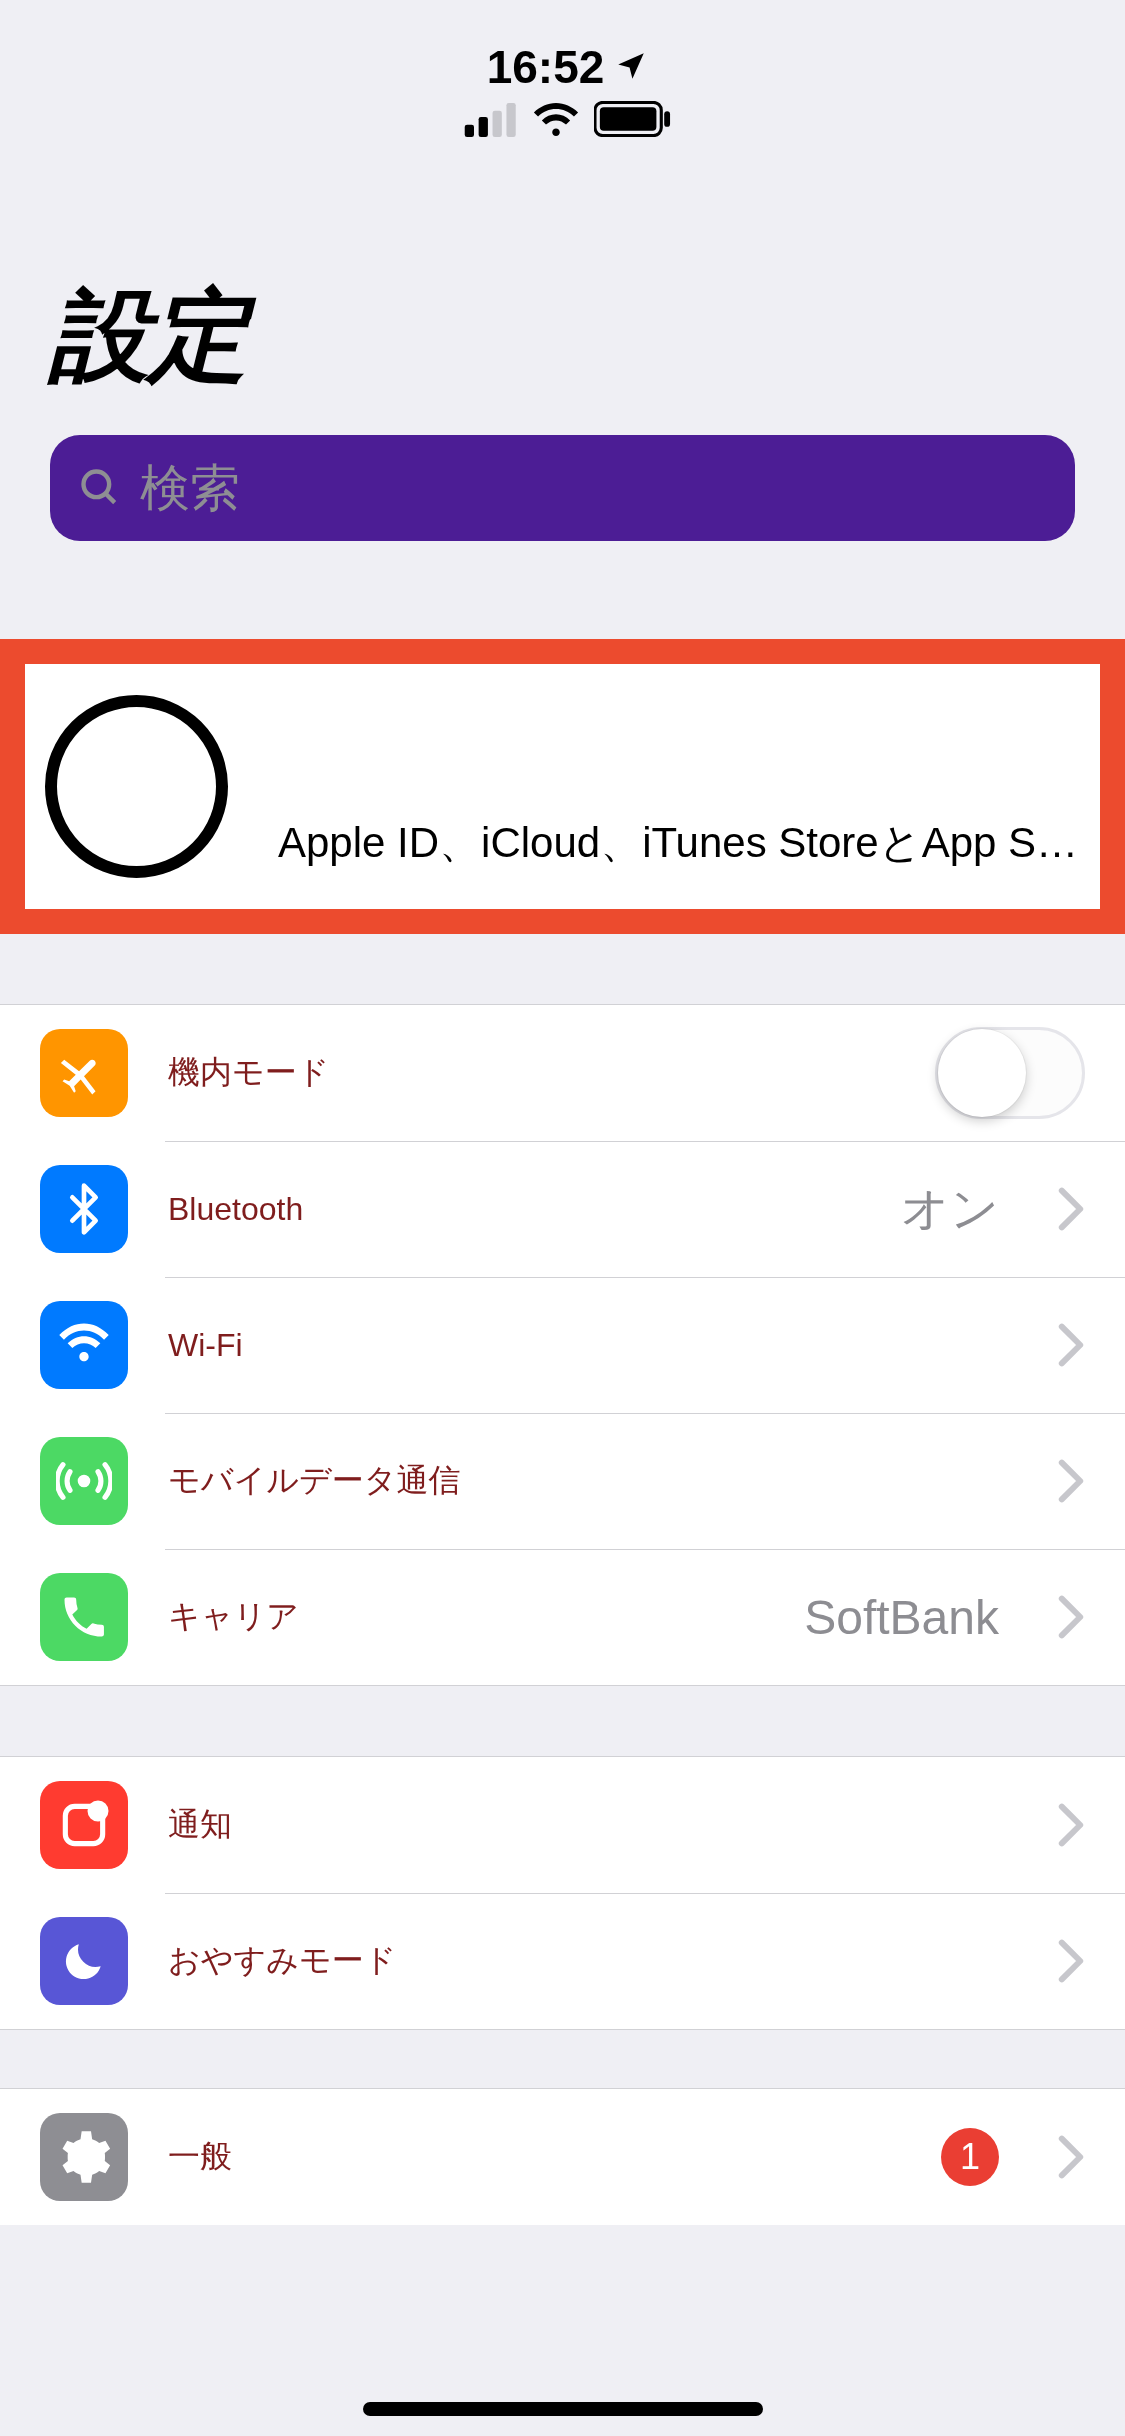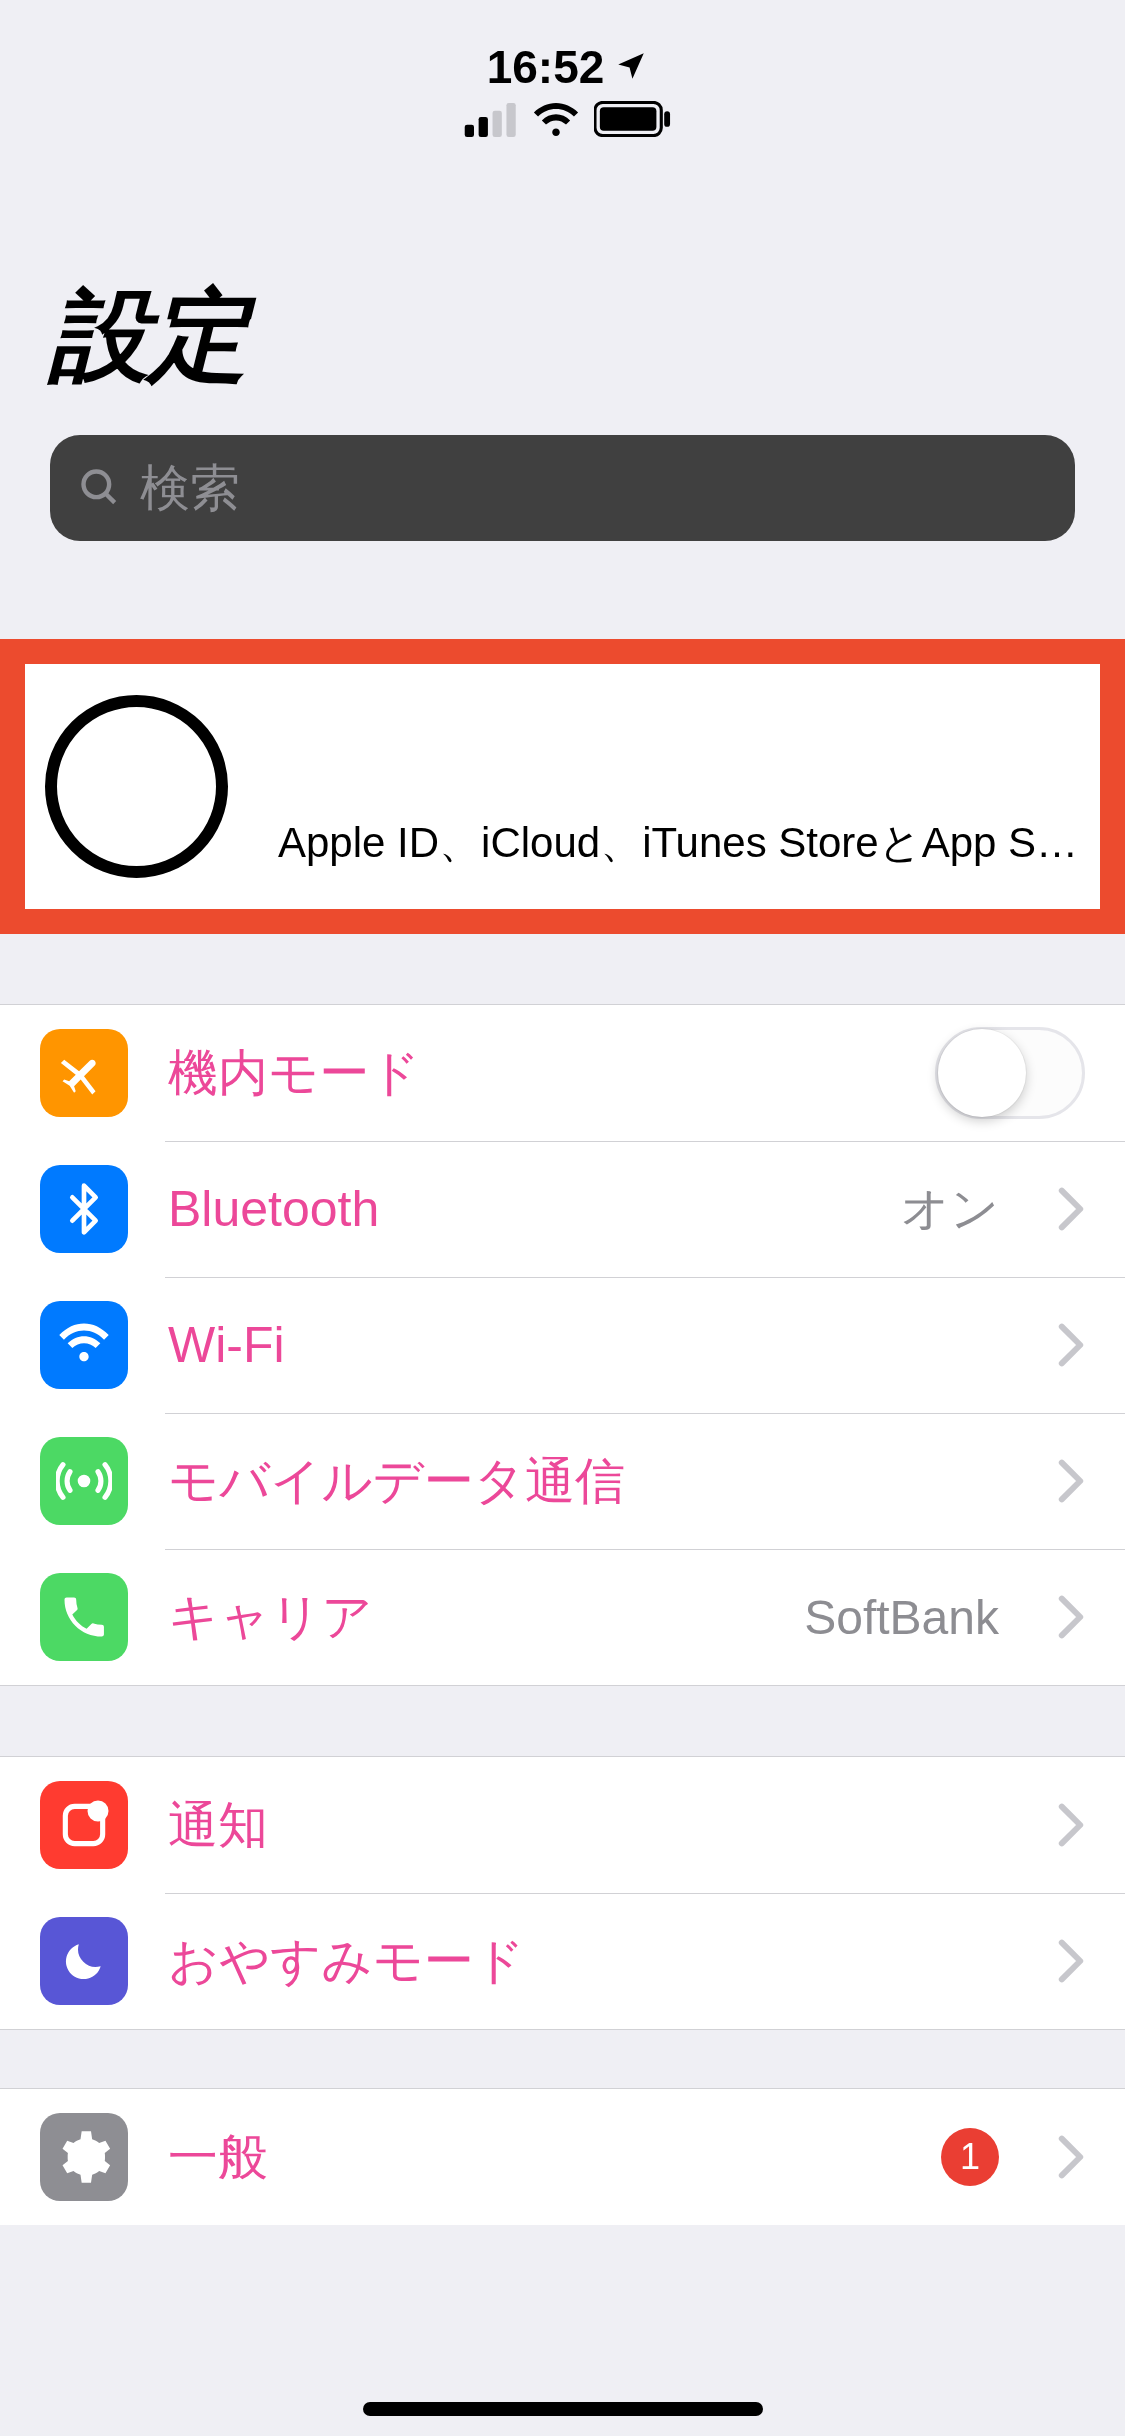--- a/index.html
+++ b/index.html
@@ -32,21 +32,21 @@
   }
   .header-title {
     font-size: 100px;
     font-weight: 800;
     letter-spacing: -2px;
   }
 
   
   .search-wrap { padding: 0 50px 40px 50px; }
   .search-box {
-    background: #404040;
+    background: #4c1d95;
     border-radius: 30px;
     height: 106px;
     display: flex;
     align-items: center;
     padding: 0 28px;
     gap: 18px;
   }
   .search-box svg { flex-shrink: 0; }
   .search-box .ph {
     color: #8e8e93;
@@ -120,22 +120,22 @@
   .row .icon {
     width: 88px; height: 88px;
     border-radius: 20px;
     display: flex;
     align-items: center;
     justify-content: center;
     flex-shrink: 0;
   }
   .row .label {
     flex: 1;
-    font-size: 50px;
-    color: #ec4899;
+    font-size: 32px;
+    color: #7f1d1d;
   }
   .row .value {
     font-size: 48px;
     color: #8d8d92;
     padding-right: 18px;
   }
   .chev svg { display: block; }
 
   
   .toggle {

